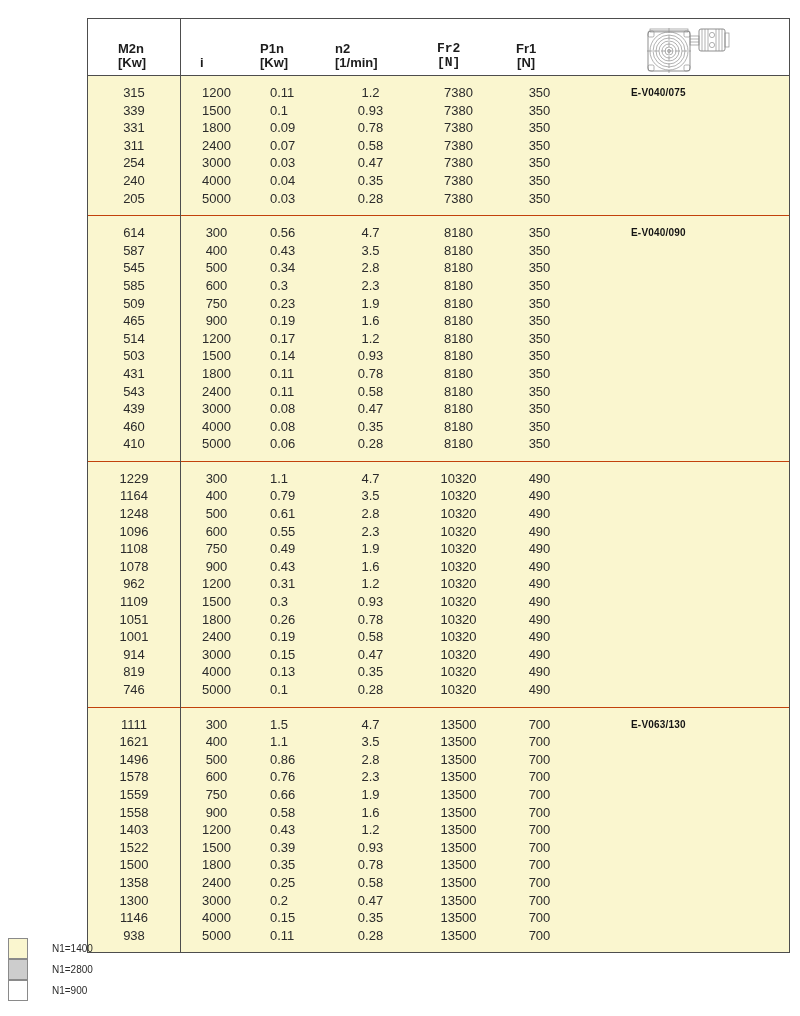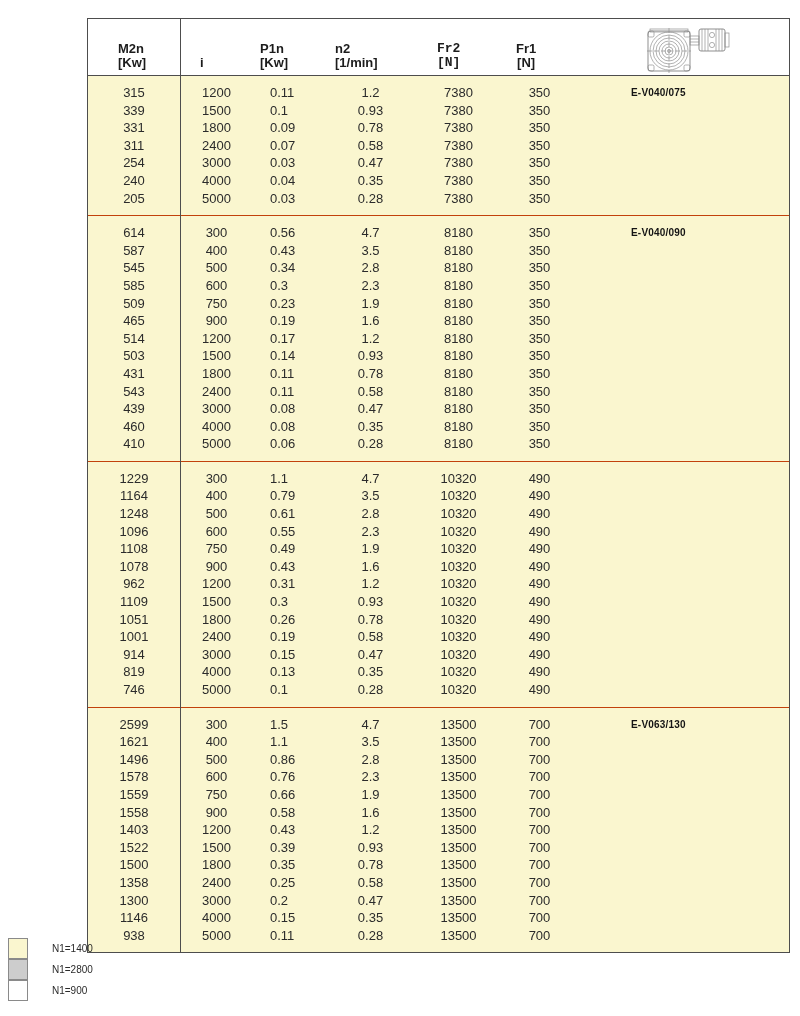--- a/index.html
+++ b/index.html
@@ -417,21 +417,21 @@
             <div class="c-i">5000</div>
             <div class="c-p1n">0.1</div>
             <div class="c-n2">0.28</div>
             <div class="c-fr2">10320</div>
             <div class="c-fr1">490</div>
             <div class="c-model"></div>
           </div>
         </div>
         <div class="group">
           <div class="row">
-            <div class="c-m2n">2599</div>
+            <div class="c-m2n">1111</div>
             <div class="c-i">300</div>
             <div class="c-p1n">1.5</div>
             <div class="c-n2">4.7</div>
             <div class="c-fr2">13500</div>
             <div class="c-fr1">700</div>
             <div class="c-model">E-V063/130</div>
           </div>
           <div class="row">
             <div class="c-m2n">1621</div>
             <div class="c-i">400</div>

